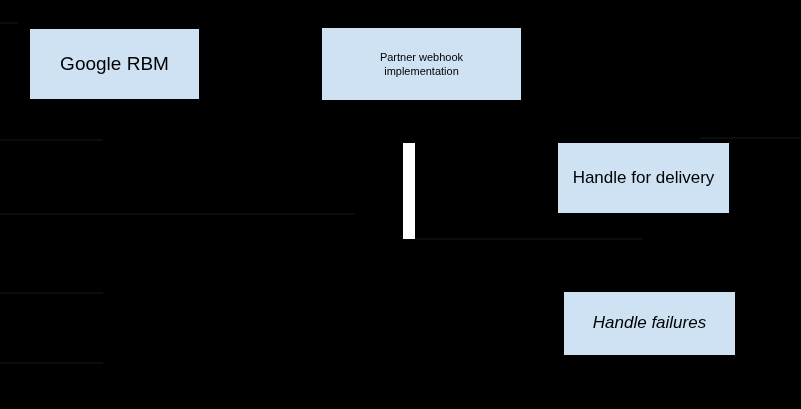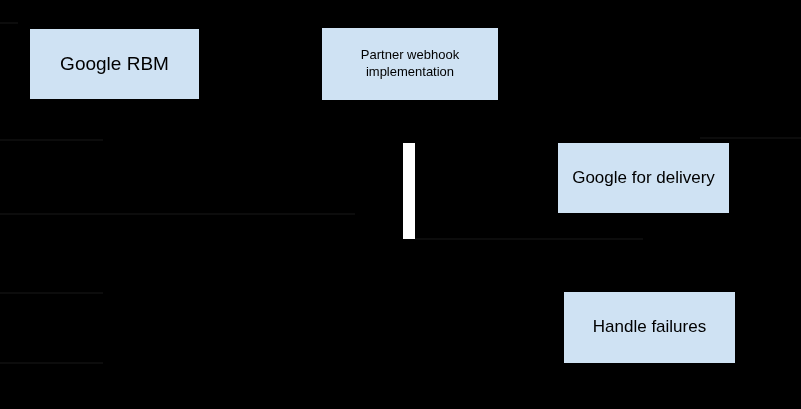--- a/index.html
+++ b/index.html
@@ -25,30 +25,31 @@
     text-align: center;
     white-space: pre-line;
     line-height: 1.3;
   }
   #node-google-rbm {
     left: 18px; top: 29px; width: 169px; height: 70px;
     font-size: 19px;
     margin-left: 12px;
   }
   #node-partner-webhook {
-    left: 322px; top: 28px; width: 176px; height: 72px;
-    font-size: 13px;
+    left: 322px; top: 28px; width: 199px; height: 72px;
+    font-size: 11px;
   }
   #node-queue-for-delivery {
     left: 558px; top: 143px; width: 171px; height: 70px;
     font-size: 17px;
   }
   #node-handle-failures {
-    left: 564px; top: 292px; width: 171px; height: 71px;
+    left: 564px; top: 292px; width: 171px; height: 63px;
     font-size: 17px;
+    font-style: italic;
   }
   #activation-bar {
     position: absolute;
     left: 403px; top: 143px; width: 12px; height: 96px;
     background: #ffffff;
   }
   .faint-line {
     position: absolute;
     height: 2px;
     background: #0c0c0c;
@@ -71,21 +72,21 @@
   </div>
 
   <div class="node" id="node-partner-webhook">
     <span>Partner webhook
 implementation</span>
   </div>
 
   <div id="activation-bar"></div>
 
   <div class="node" id="node-queue-for-delivery">
-    <span>Google for delivery</span>
+    <span>Handle for delivery</span>
   </div>
 
   <div class="node" id="node-handle-failures">
     <span>Handle failures</span>
   </div>
 
   <div class="faint-line" id="line-top-left"></div>
   <div class="faint-line" id="line-msg-left"></div>
   <div class="faint-line" id="line-msg-right"></div>
   <div class="faint-line" id="line-return"></div>

